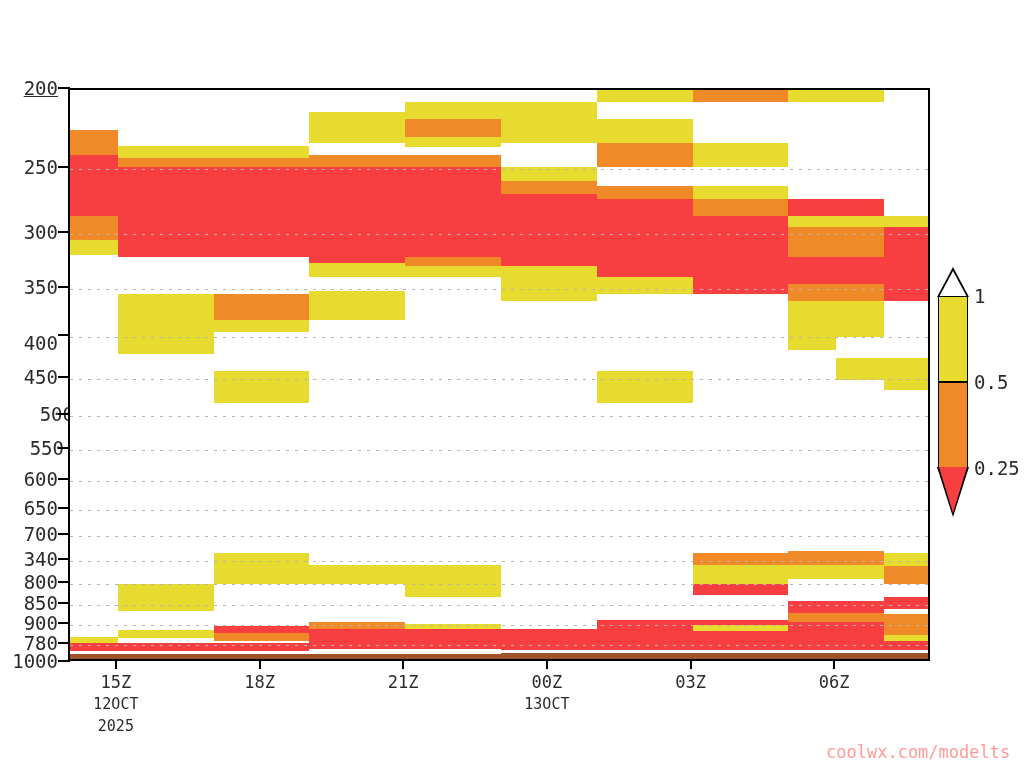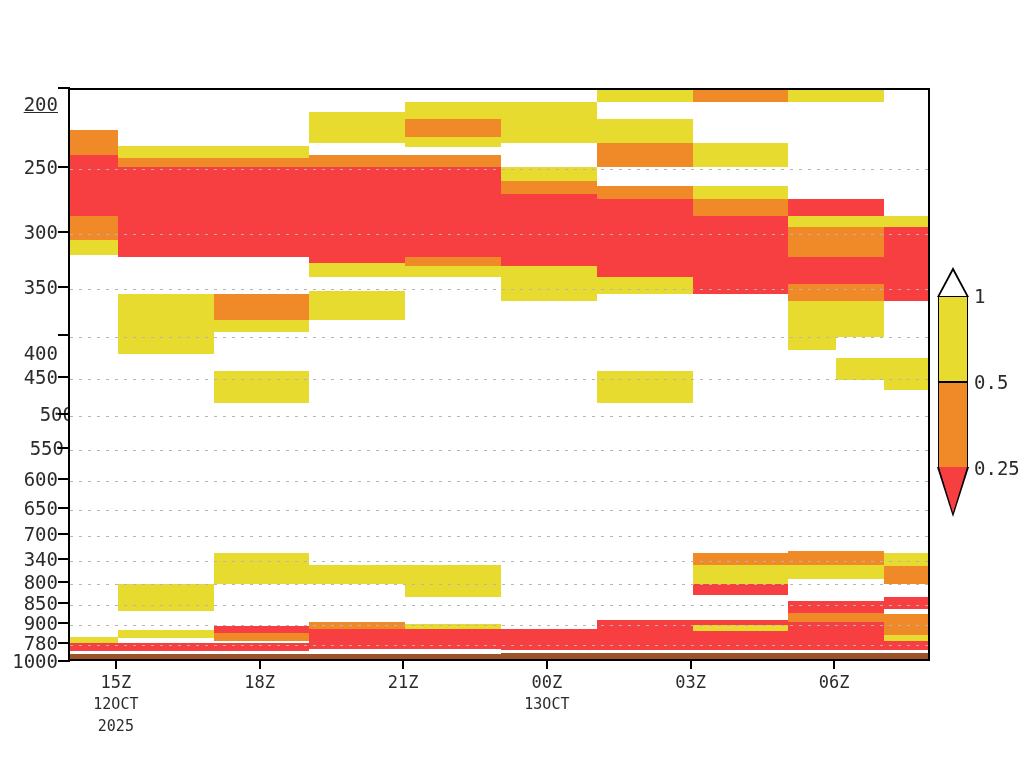--- a/index.html
+++ b/index.html
@@ -91,29 +91,29 @@
     white-space:nowrap;
   }
 </style>
 </head>
 <body>
 
 <div id="stage">
 
 
   <div id="yaxis">
-      <div class="ytick-label" style="top: 104px; left: 0px; width: 58px; text-decoration: underline;">200</div>
+      <div class="ytick-label" style="top: 88px; left: 0px; width: 58px; text-decoration: underline;">200</div>
       <div class="ytick-mark" style="top: 87px;"></div>
       <div class="ytick-label" style="top: 167.445px; left: 0px; width: 58px;">250</div>
       <div class="ytick-mark" style="top: 166.445px;"></div>
       <div class="ytick-label" style="top: 232.356px; left: 0px; width: 58px;">300</div>
       <div class="ytick-mark" style="top: 231.356px;"></div>
       <div class="ytick-label" style="top: 287.237px; left: 0px; width: 58px;">350</div>
       <div class="ytick-mark" style="top: 286.237px;"></div>
-      <div class="ytick-label" style="top: 353px; left: 0px; width: 58px;">400</div>
+      <div class="ytick-label" style="top: 343px; left: 0px; width: 58px;">400</div>
       <div class="ytick-mark" style="top: 333.778px;"></div>
       <div class="ytick-label" style="top: 376.711px; left: 0px; width: 58px;">450</div>
       <div class="ytick-mark" style="top: 375.711px;"></div>
       <div class="ytick-label" style="top: 414.222px; left: 16px; width: 58px;">500</div>
       <div class="ytick-mark" style="top: 413.222px;"></div>
       <div class="ytick-label" style="top: 448.155px; left: 6px; width: 58px;">550</div>
       <div class="ytick-mark" style="top: 447.155px;"></div>
       <div class="ytick-label" style="top: 479.133px; left: 0px; width: 58px;">600</div>
       <div class="ytick-mark" style="top: 478.133px;"></div>
       <div class="ytick-label" style="top: 507.631px; left: 0px; width: 58px;">650</div>
@@ -273,13 +273,14 @@
     <div class="cbar-tri-up-in"></div>
     <div class="cbar-seg" style="top:0;height:86px;background:#e6db2e;"></div>
     <div class="cbar-seg" style="top:86px;height:86px;background:#f08a28;"></div>
     <div class="cbar-tri-dn"></div>
     <div class="cbar-tri-dn-in"></div>
     <div class="cbar-label" style="top:0px;">1</div>
     <div class="cbar-label" style="top:86px;">0.5</div>
     <div class="cbar-label" style="top:172px;">0.25</div>
   </div>
 
+  <div class="watermark">coolwx.com/modelts</div>
 </div>
 
 </body></html>

